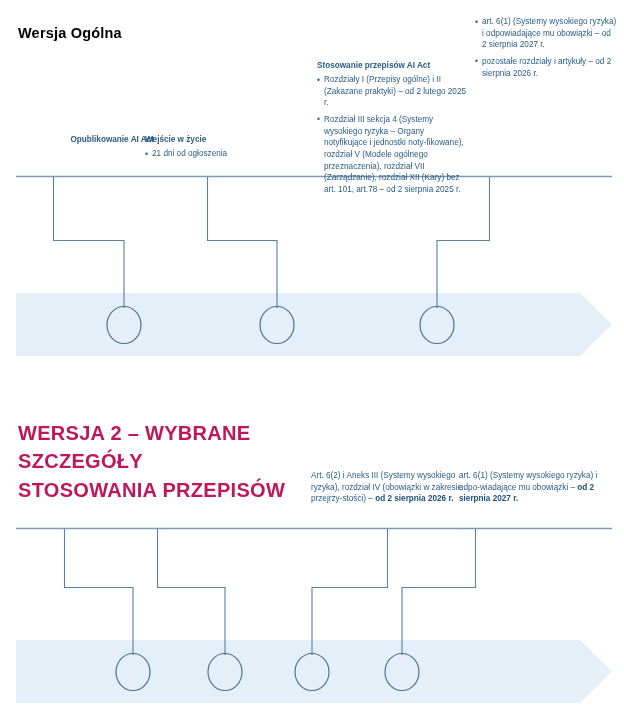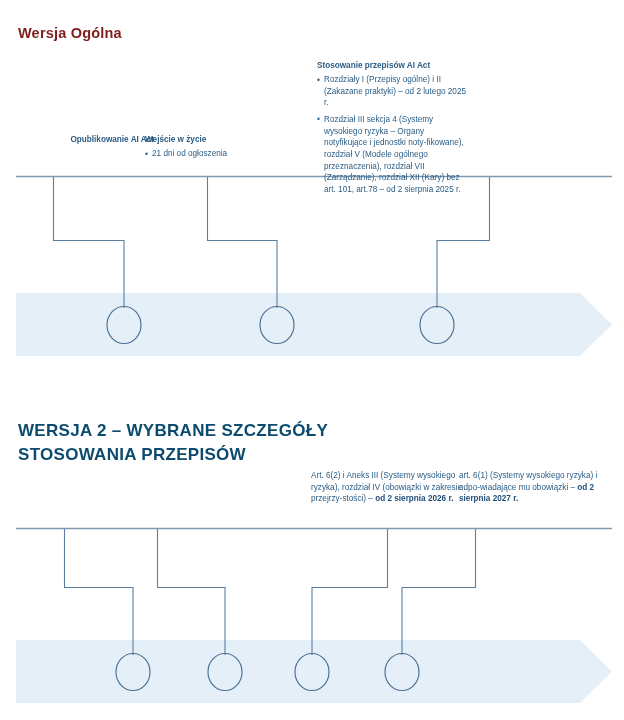--- a/index.html
+++ b/index.html
@@ -15,25 +15,25 @@
   .canvas{position:absolute;left:0;top:0;width:624px;height:720px;}
 
   
   .diagram{position:absolute;left:0;top:0;width:624px;height:720px;pointer-events:none;}
 
   
   .tbox{position:absolute;}
 
   .section-title{
     font-size:14.5px;font-weight:bold;letter-spacing:.2px;
-    color:#7f1d1d;line-height:1.35;
+    color:#000000;line-height:1.35;
   }
   .section-title-2{
-    font-size:17px;font-weight:bold;letter-spacing:.3px;
-    color:#0c4a6e;line-height:1.42;
+    font-size:20px;font-weight:bold;letter-spacing:.3px;
+    color:#be185d;line-height:1.42;
   }
 
   .col-head{
     font-size:8.2px;font-weight:bold;color:#2a5d86;
     line-height:1.35;margin:0 0 3px 0;
   }
   .col-head.plain{margin-bottom:2px;}
 
   ul.blist{margin:0;padding:0;list-style:none;}
   ul.blist li{
@@ -99,20 +99,26 @@
   </div>
 
   <div class="tbox" style="left:317px;top:16px;width:150px;margin-top:44px;">
     <div class="col-head">Stosowanie przepisów AI Act</div>
     <ul class="blist">
       <li>Rozdziały I (Przepisy ogólne) i II (Zakazane praktyki) – od 2 lutego 2025 r.</li>
       <li>Rozdział III sekcja 4 (Systemy wysokiego ryzyka – Organy notyfikujące i jednostki noty-fikowane), rozdział V (Modele ogólnego przeznaczenia), rozdział VII (Zarządzanie), rozdział XII (Kary) bez art. 101, art.78 – od 2 sierpnia 2025 r.</li>
     </ul>
   </div>
 
+  <div class="tbox" style="left:475px;top:16px;width:142px;">
+    <ul class="blist">
+      <li>art. 6(1) (Systemy wysokiego ryzyka) i odpowiadające mu obowiązki – od 2 sierpnia 2027 r.</li>
+      <li>pozostałe rozdziały i artykuły – od 2 sierpnia 2026 r.</li>
+    </ul>
+  </div>
 
   <div class="tbox section-title-2" style="left:18px;top:419px;width:330px;">
     <div>WERSJA 2 – WYBRANE SZCZEGÓŁY</div>
     <div>STOSOWANIA PRZEPISÓW</div>
   </div>
 
 
 
   <div class="tbox" style="left:311px;top:470px;width:152px;">
     <p class="para"><span>Art. 6(2) i Aneks III (Systemy wysokiego ryzyka), rozdział IV (obowiązki w zakresie przejrzy-stości) – </span><b>od 2 sierpnia 2026 r.</b></p>

